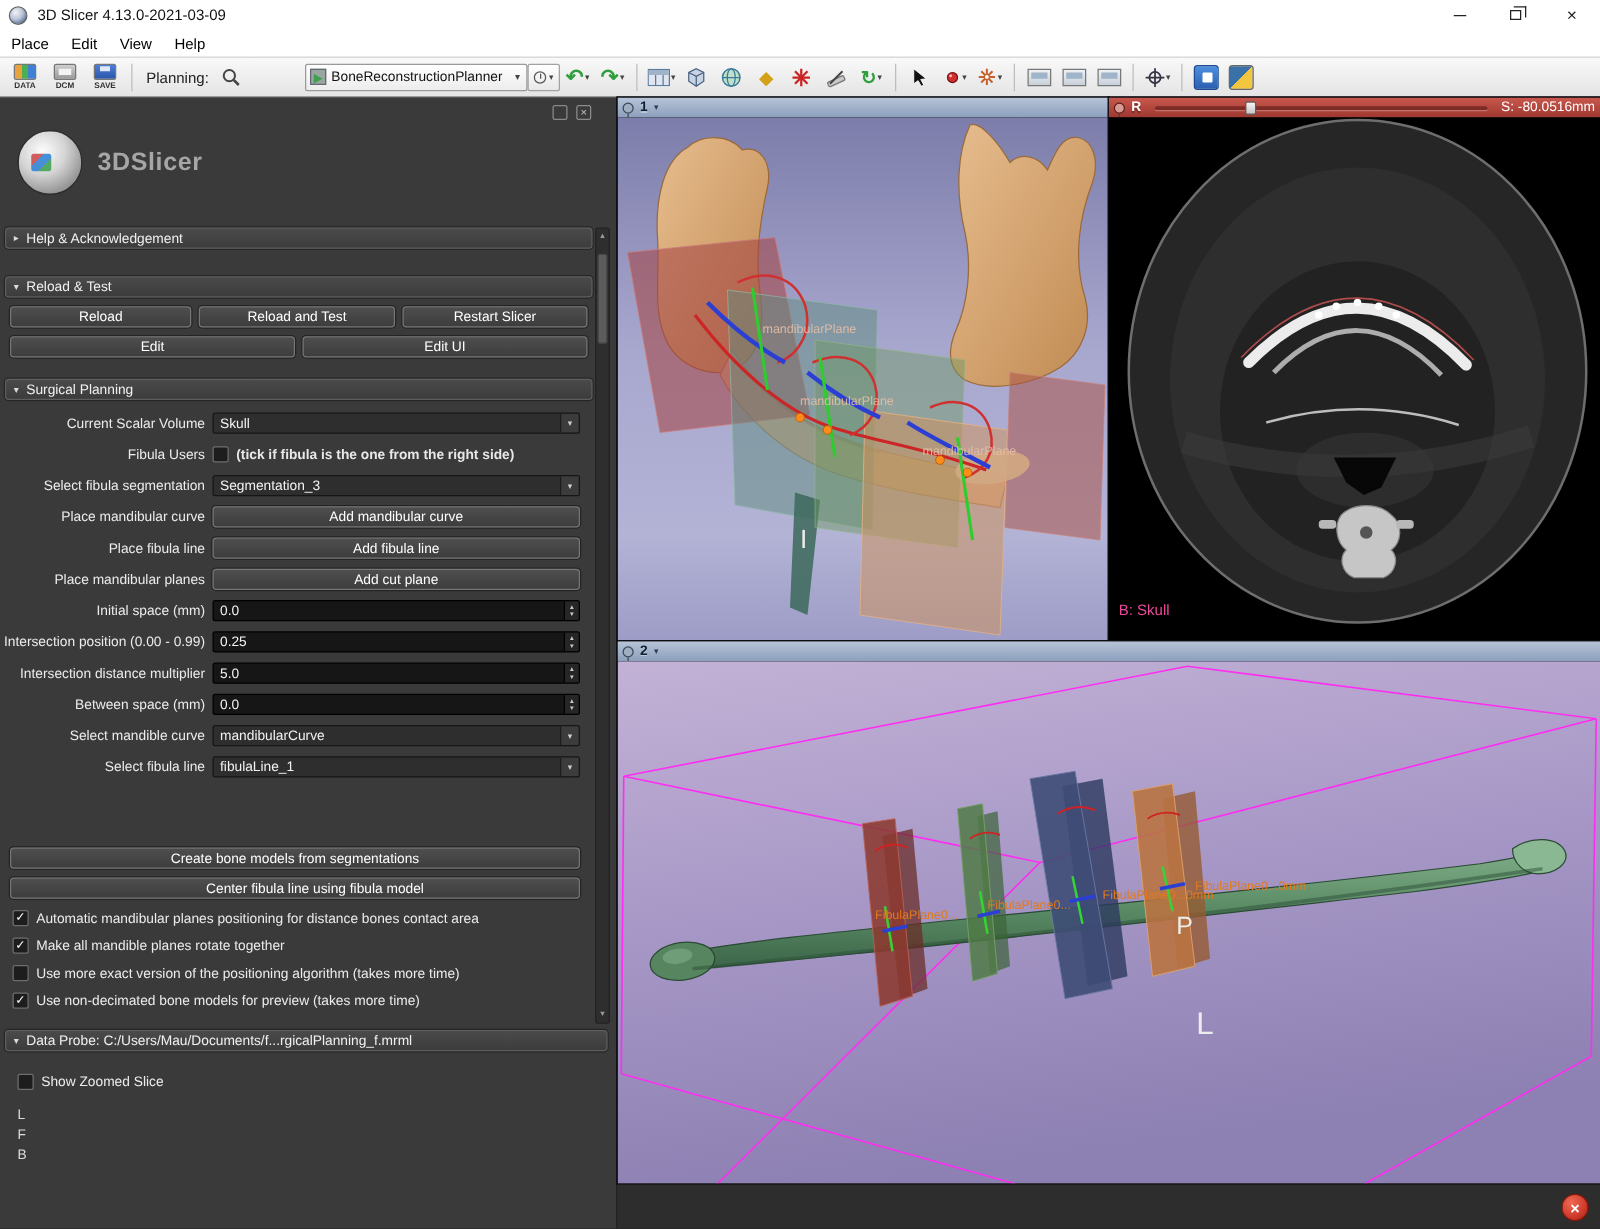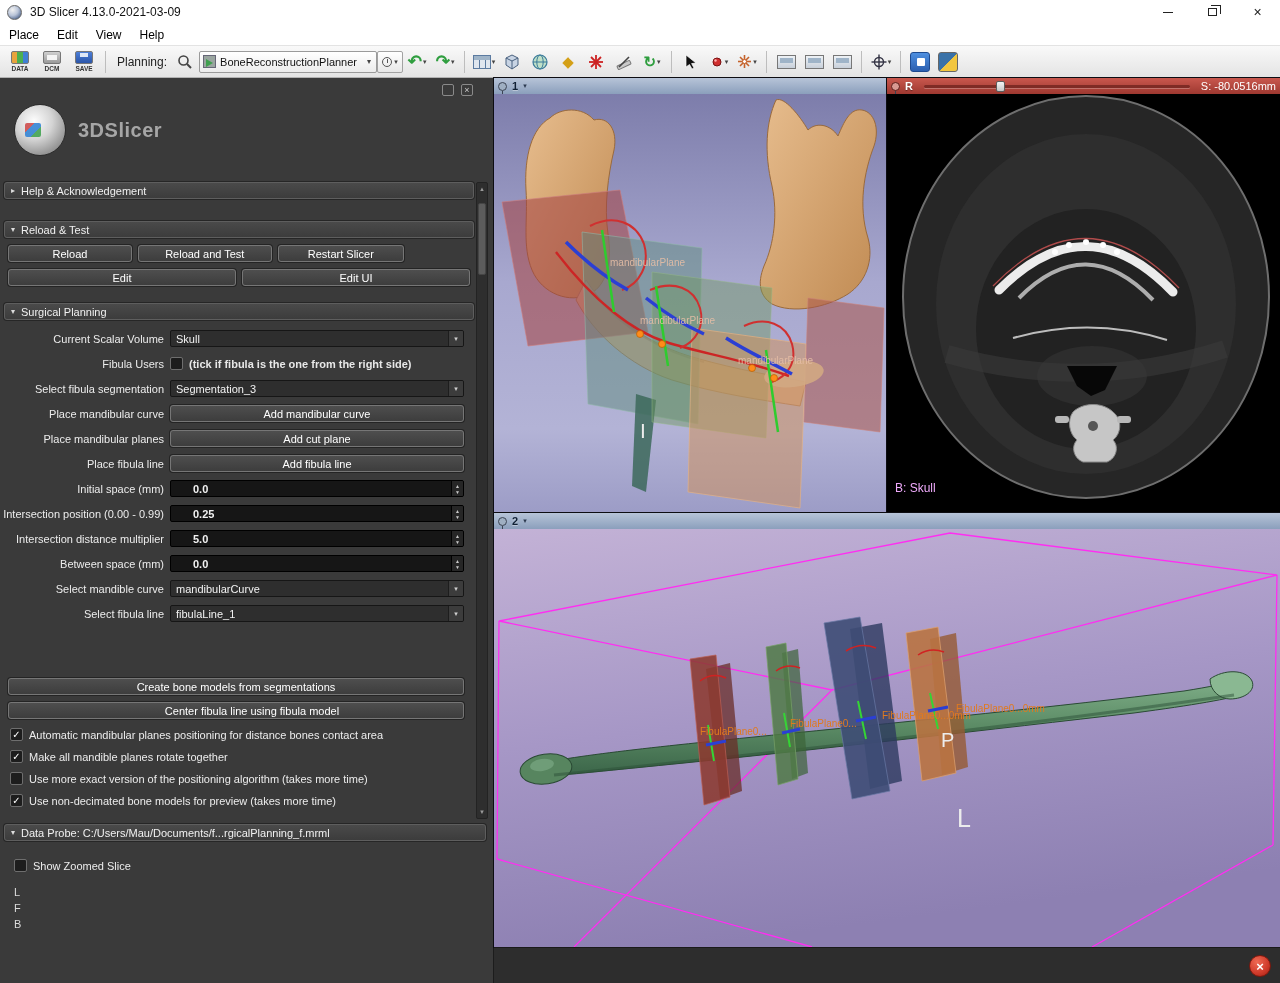--- a/index.html
+++ b/index.html
@@ -31,21 +31,21 @@
   .big-ic { display:flex; flex-direction:column; align-items:center; width:30px; }
   .big-ic .top { width:18px; height:13px; border:1px solid #777; border-radius:2px; margin-bottom:1px; }
   .big-ic .lbl { font-size:6.5px; font-weight:bold; color:#333; letter-spacing:0; }
   .top-data { background:linear-gradient(90deg,#e8a33d 33%, #4caf50 33%, #4caf50 66%, #3f7fd4 66%); }
   .top-dcm  { background:linear-gradient(#cfcfcf,#9a9a9a); position:relative; }
   .top-dcm:before { content:""; position:absolute; left:3px; top:3px; width:10px; height:5px; background:#f4f4f4; }
   .top-save { background:linear-gradient(#4d7fd8,#2b55a8); position:relative; }
   .top-save:before { content:""; position:absolute; left:4px; top:1px; width:8px; height:4px; background:#dfe8f6; }
   .modules-label { font-size:12px; margin:0 4px 0 6px; color:#222; }
   .tb-combo { height:22px; width:178px; background:linear-gradient(#ffffff,#ececec); border:1px solid #9a9a9a; border-radius:2px;
-    display:flex; align-items:center; padding-left:3px; flex:none; }
+    display:flex; align-items:center; padding-left:3px; flex:none;margin-left:45px; }
   .tb-combo .mod-ic { width:13px; height:13px; background:#9aa5a0; border:1px solid #667; margin-right:4px; position:relative; }
   .tb-combo .mod-ic:before { content:""; position:absolute; left:2px; top:3px; border-left:7px solid #3f9f4f; border-top:4px solid transparent; border-bottom:4px solid transparent; }
   .tb-combo .txt { font-size:11px; color:#111; white-space:nowrap; overflow:hidden; }
   .tb-combo .arr, .mini-arr { margin-left:auto; width:14px; text-align:center; font-size:8px; color:#444; }
   .tb-small { height:22px; width:26px; background:linear-gradient(#ffffff,#e8e8e8); border:1px solid #a2a2a2; border-radius:2px; display:flex; align-items:center; justify-content:center; gap:1px; flex:none; }
   .hist-ic { width:10px; height:10px; border:1px solid #555; border-radius:50%; position:relative; }
   .hist-ic:before { content:""; position:absolute; left:4px; top:1px; width:1px; height:4px; background:#555; }
   .nav-glyph { font-size:17px; font-weight:bold; color:#2f9e3f; line-height:16px; }
   .dd { font-size:7px; color:#444; margin-left:1px; }
   .mon { width:19px; height:14px; border:1px solid #777; background:linear-gradient(#eef2f6,#c8d0da); position:relative; }
@@ -78,21 +78,21 @@
   .form-row { display:flex; align-items:center; height:17px; margin-bottom:8px; }
   .form-label { width:170px; text-align:right; padding-right:6px; color:#ececec; flex:none; }
   .form-ctl { flex:1; margin-right:21px; height:17px; }
 
   .combo { display:flex; align-items:center; background:#2e2e2e; border:1px solid #161616; border-radius:2px; height:17px; color:#f2f2f2; overflow:hidden; }
   .combo .val { padding-left:5px; white-space:nowrap; }
   .combo .carr { margin-left:auto; width:15px; height:100%; background:#3c3c3c; border-left:1px solid #1d1d1d;
     display:flex; align-items:center; justify-content:center; font-size:7px; color:#cfcfcf; flex:none; }
 
   .spin { display:flex; align-items:center; background:#161616; border:1px solid #000; border-radius:2px; height:17px; color:#f2f2f2; overflow:hidden; }
-  .spin .val { padding-left:22px;font-weight:bold; }
+  .spin .val { padding-left:5px; }
   .spin .sarr { margin-left:auto; width:12px; height:100%; background:#262626; border-left:1px solid #000;
     display:flex; flex-direction:column; align-items:center; justify-content:center; font-size:5px; line-height:6px; color:#c9c9c9; flex:none; }
 
   .cb { width:13px; height:13px; background:#1d1d1d; border:1px solid #6e6e6e; border-radius:2px; color:#fff;
     font-size:10px; line-height:11px; text-align:center; flex:none; }
   .cb-row { position:absolute; left:10px; display:flex; align-items:center; gap:6px; height:15px; color:#ececec; }
 
   .scrollbar { position:absolute; right:5px; top:104px; width:12px; height:637px; background:#2e2e2e; border:1px solid #232323; border-radius:2px; display:flex; flex-direction:column; align-items:center; }
   .sb-arr { font-size:6px; color:#9a9a9a; height:12px; line-height:12px; }
   .sb-track { flex:1; width:100%; position:relative; }
@@ -111,21 +111,21 @@
   .hdr-red .pin { border-color:#5c1d18; background:#d89a92; }
   .pin:after { content:""; position:absolute; left:3px; top:8px; width:1px; height:4px; background:#3c4454; }
   .vlabel { font-weight:bold; font-size:11px; color:#102035; text-shadow:0 1px 0 rgba(255,255,255,.35); }
   .hdr-red .vlabel { color:#fff; text-shadow:0 1px 1px rgba(0,0,0,.4); }
   .vmenu { font-size:7px; color:#2c3a50; }
   .view-body { position:absolute; left:0; top:16px; right:0; bottom:0; }
   .rslider { flex:1; height:12px; position:relative; margin:0 6px; }
   .rslider .track { position:absolute; left:0; right:0; top:5px; height:3px; background:#7e2b25; border-radius:2px; box-shadow:0 1px 0 rgba(255,255,255,.25); }
   .rslider .handle { position:absolute; top:1px; left:27%; width:9px; height:11px; background:linear-gradient(#f4f4f4,#c6c6c6); border:1px solid #5d5d5d; border-radius:2px; }
   .roffset { font-size:11px; color:#fff; white-space:nowrap; }
-  .slice-overlay { position:absolute; left:8px; bottom:18px; color:#f0abfc; font-size:12px;margin-top:32px; }
+  .slice-overlay { position:absolute; left:8px; bottom:18px; color:#ec4899; font-size:12px;margin-top:32px; }
 
   .statusbar { position:absolute; left:494px; top:947px; width:786px; height:36px; background:#2d2d2d; border-top:1px solid #1a1a1a; }
   .err-btn { position:absolute; right:9px; top:7px; width:22px; height:22px; border-radius:50%;
     background:radial-gradient(circle at 35% 30%, #ef6a54, #cf3a2a 60%, #9c1f12); border:1px solid #7e180d;
     color:#fff; font-size:13px; font-weight:bold; display:flex; align-items:center; justify-content:center; }
 
   svg text { font-family:"Liberation Sans", sans-serif; }
 </style>
 </head>
 <body>
@@ -306,21 +306,21 @@
   <div class="sect" style="top:104px; width:470px;">
     <span class="arr">▸</span>
     <span>Help &amp; Acknowledgement</span>
   </div>
 
   <div class="sect" style="top:143px; width:470px;">
     <span class="arr">▾</span>
     <span>Reload &amp; Test</span>
   </div>
 
-  <div class="row-abs" style="left:8px; top:167px; width:396px;">
+  <div class="row-abs" style="left:8px; top:167px; width:462px;">
     <div class="btn" style="flex:1;">Reload</div>
     <div class="btn" style="flex:1.08;">Reload and Test</div>
     <div class="btn" style="flex:1.02;">Restart Slicer</div>
   </div>
   <div class="row-abs" style="left:8px; top:191px; width:462px;">
     <div class="btn" style="flex:1;">Edit</div>
     <div class="btn" style="flex:1;">Edit UI</div>
   </div>
 
   <div class="sect" style="top:225px; width:470px;">
@@ -354,27 +354,27 @@
         <span class="carr">▾</span>
       </div>
     </div>
 
     <div class="form-row">
       <span class="form-label">Place mandibular curve</span>
       <div class="form-ctl btn">Add mandibular curve</div>
     </div>
 
     <div class="form-row">
+      <span class="form-label">Place fibula line</span>
+      <div class="form-ctl btn">Add fibula line</div>
+    </div>
+
+    <div class="form-row">
       <span class="form-label">Place mandibular planes</span>
       <div class="form-ctl btn">Add cut plane</div>
-    </div>
-
-    <div class="form-row">
-      <span class="form-label">Place fibula line</span>
-      <div class="form-ctl btn">Add fibula line</div>
     </div>
 
     <div class="form-row">
       <span class="form-label">Initial space (mm)</span>
       <div class="form-ctl spin">
         <span class="val">0.0</span>
         <span class="sarr">
             <span>▲</span>
             <span>▼</span>
           </span>

